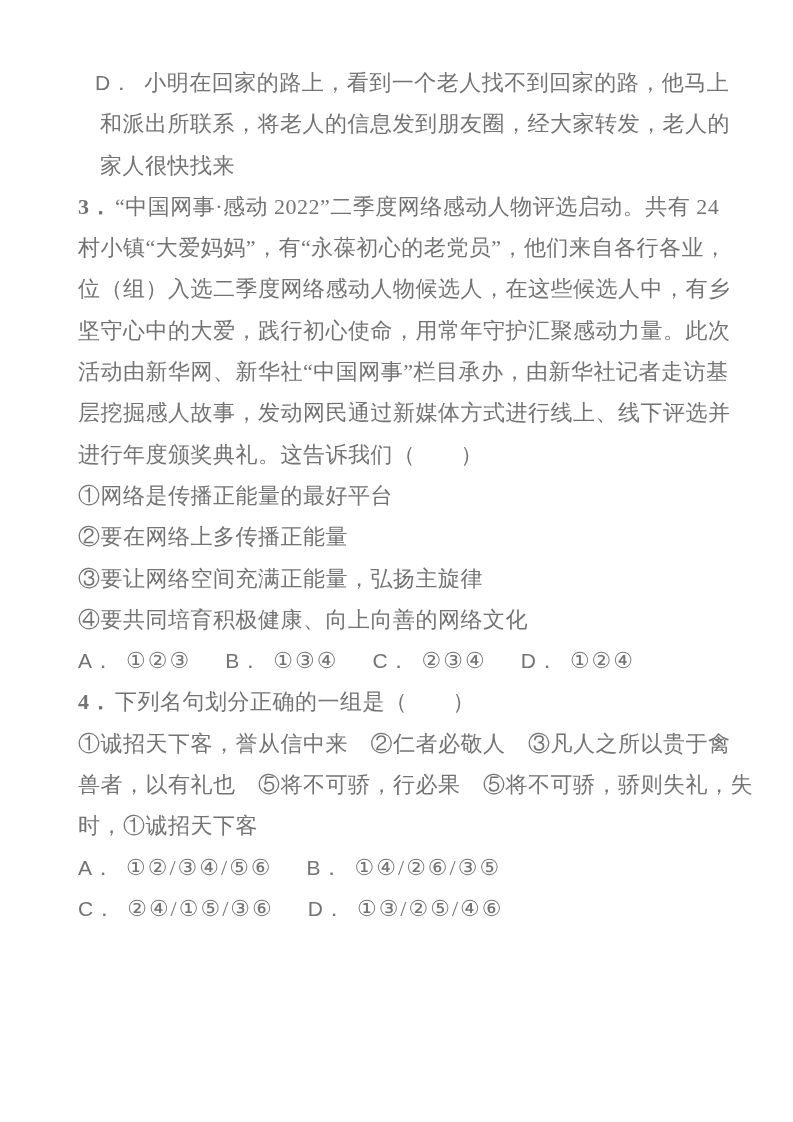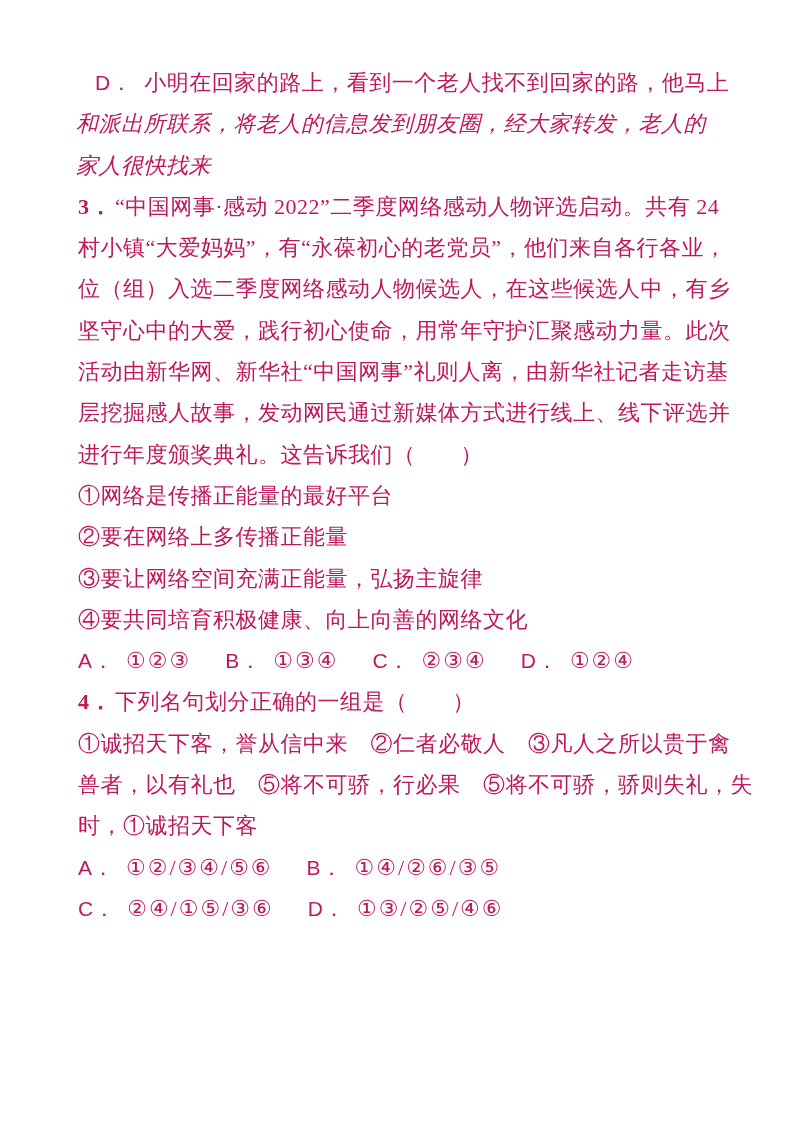--- a/index.html
+++ b/index.html
@@ -6,38 +6,38 @@
     margin: 0;
     padding: 0;
     background: #ffffff;
   }
   #page {
     position: relative;
     width: 759px;
     height: 1122px;
     background: #ffffff;
     overflow: hidden;
-    color: #be185d;
+    color: #737373;
     font-family: "Liberation Serif", "DejaVu Serif", serif;
   }
   #doc {
     position: absolute;
     top: 62px;
     left: 0;
     width: 793px;
   }
   .line {
     font-size: 22px;
     line-height: 41.3px;
     letter-spacing: 0.5px;
     padding-left: 78px;
     white-space: pre;
   }
   .d-first { padding-left: 95px; }
-  .d-cont  { padding-left: 76px; font-style: italic; }
+  .d-cont  { padding-left: 100px; }
   .qnum {
     font-weight: 700;
     margin-right: 3px;
   }
   .latin-label {
     font-family: "Liberation Sans", "DejaVu Sans", sans-serif;
     font-size: 21px;
     margin-right: 12px;
   }
   .opt { margin-right: 34px; }
@@ -51,21 +51,21 @@
   <div id="doc">
 
     <div class="line d-first"><span class="latin-label">D．</span><span>小明在回家的路上，看到一个老人找不到回家的路，他马上</span></div>
     <div class="line d-cont"><span>和派出所联系，将老人的信息发到朋友圈，经大家转发，老人的</span></div>
     <div class="line d-cont"><span>家人很快找来</span></div>
 
     <div class="line"><span class="qnum">3．</span><span>“中国网事·感动 2022”二季度网络感动人物评选启动。共有 24</span></div>
     <div class="line"><span>村小镇“大爱妈妈”，有“永葆初心的老党员”，他们来自各行各业，</span></div>
     <div class="line"><span>位（组）入选二季度网络感动人物候选人，在这些候选人中，有乡</span></div>
     <div class="line"><span>坚守心中的大爱，践行初心使命，用常年守护汇聚感动力量。此次</span></div>
-    <div class="line"><span>活动由新华网、新华社“中国网事”礼则人离，由新华社记者走访基</span></div>
+    <div class="line"><span>活动由新华网、新华社“中国网事”栏目承办，由新华社记者走访基</span></div>
     <div class="line"><span>层挖掘感人故事，发动网民通过新媒体方式进行线上、线下评选并</span></div>
     <div class="line"><span>进行年度颁奖典礼。这告诉我们（　　）</span></div>
 
     <div class="line"><span>①网络是传播正能量的最好平台</span></div>
     <div class="line"><span>②要在网络上多传播正能量</span></div>
     <div class="line"><span>③要让网络空间充满正能量，弘扬主旋律</span></div>
     <div class="line"><span>④要共同培育积极健康、向上向善的网络文化</span></div>
 
     <div class="line"><span class="opt"><span class="latin-label">A．</span><span class="opt-value">①②③</span></span><span class="opt"><span class="latin-label">B．</span><span class="opt-value">①③④</span></span><span class="opt"><span class="latin-label">C．</span><span class="opt-value">②③④</span></span><span class="opt"><span class="latin-label">D．</span><span class="opt-value">①②④</span></span></div>
 

